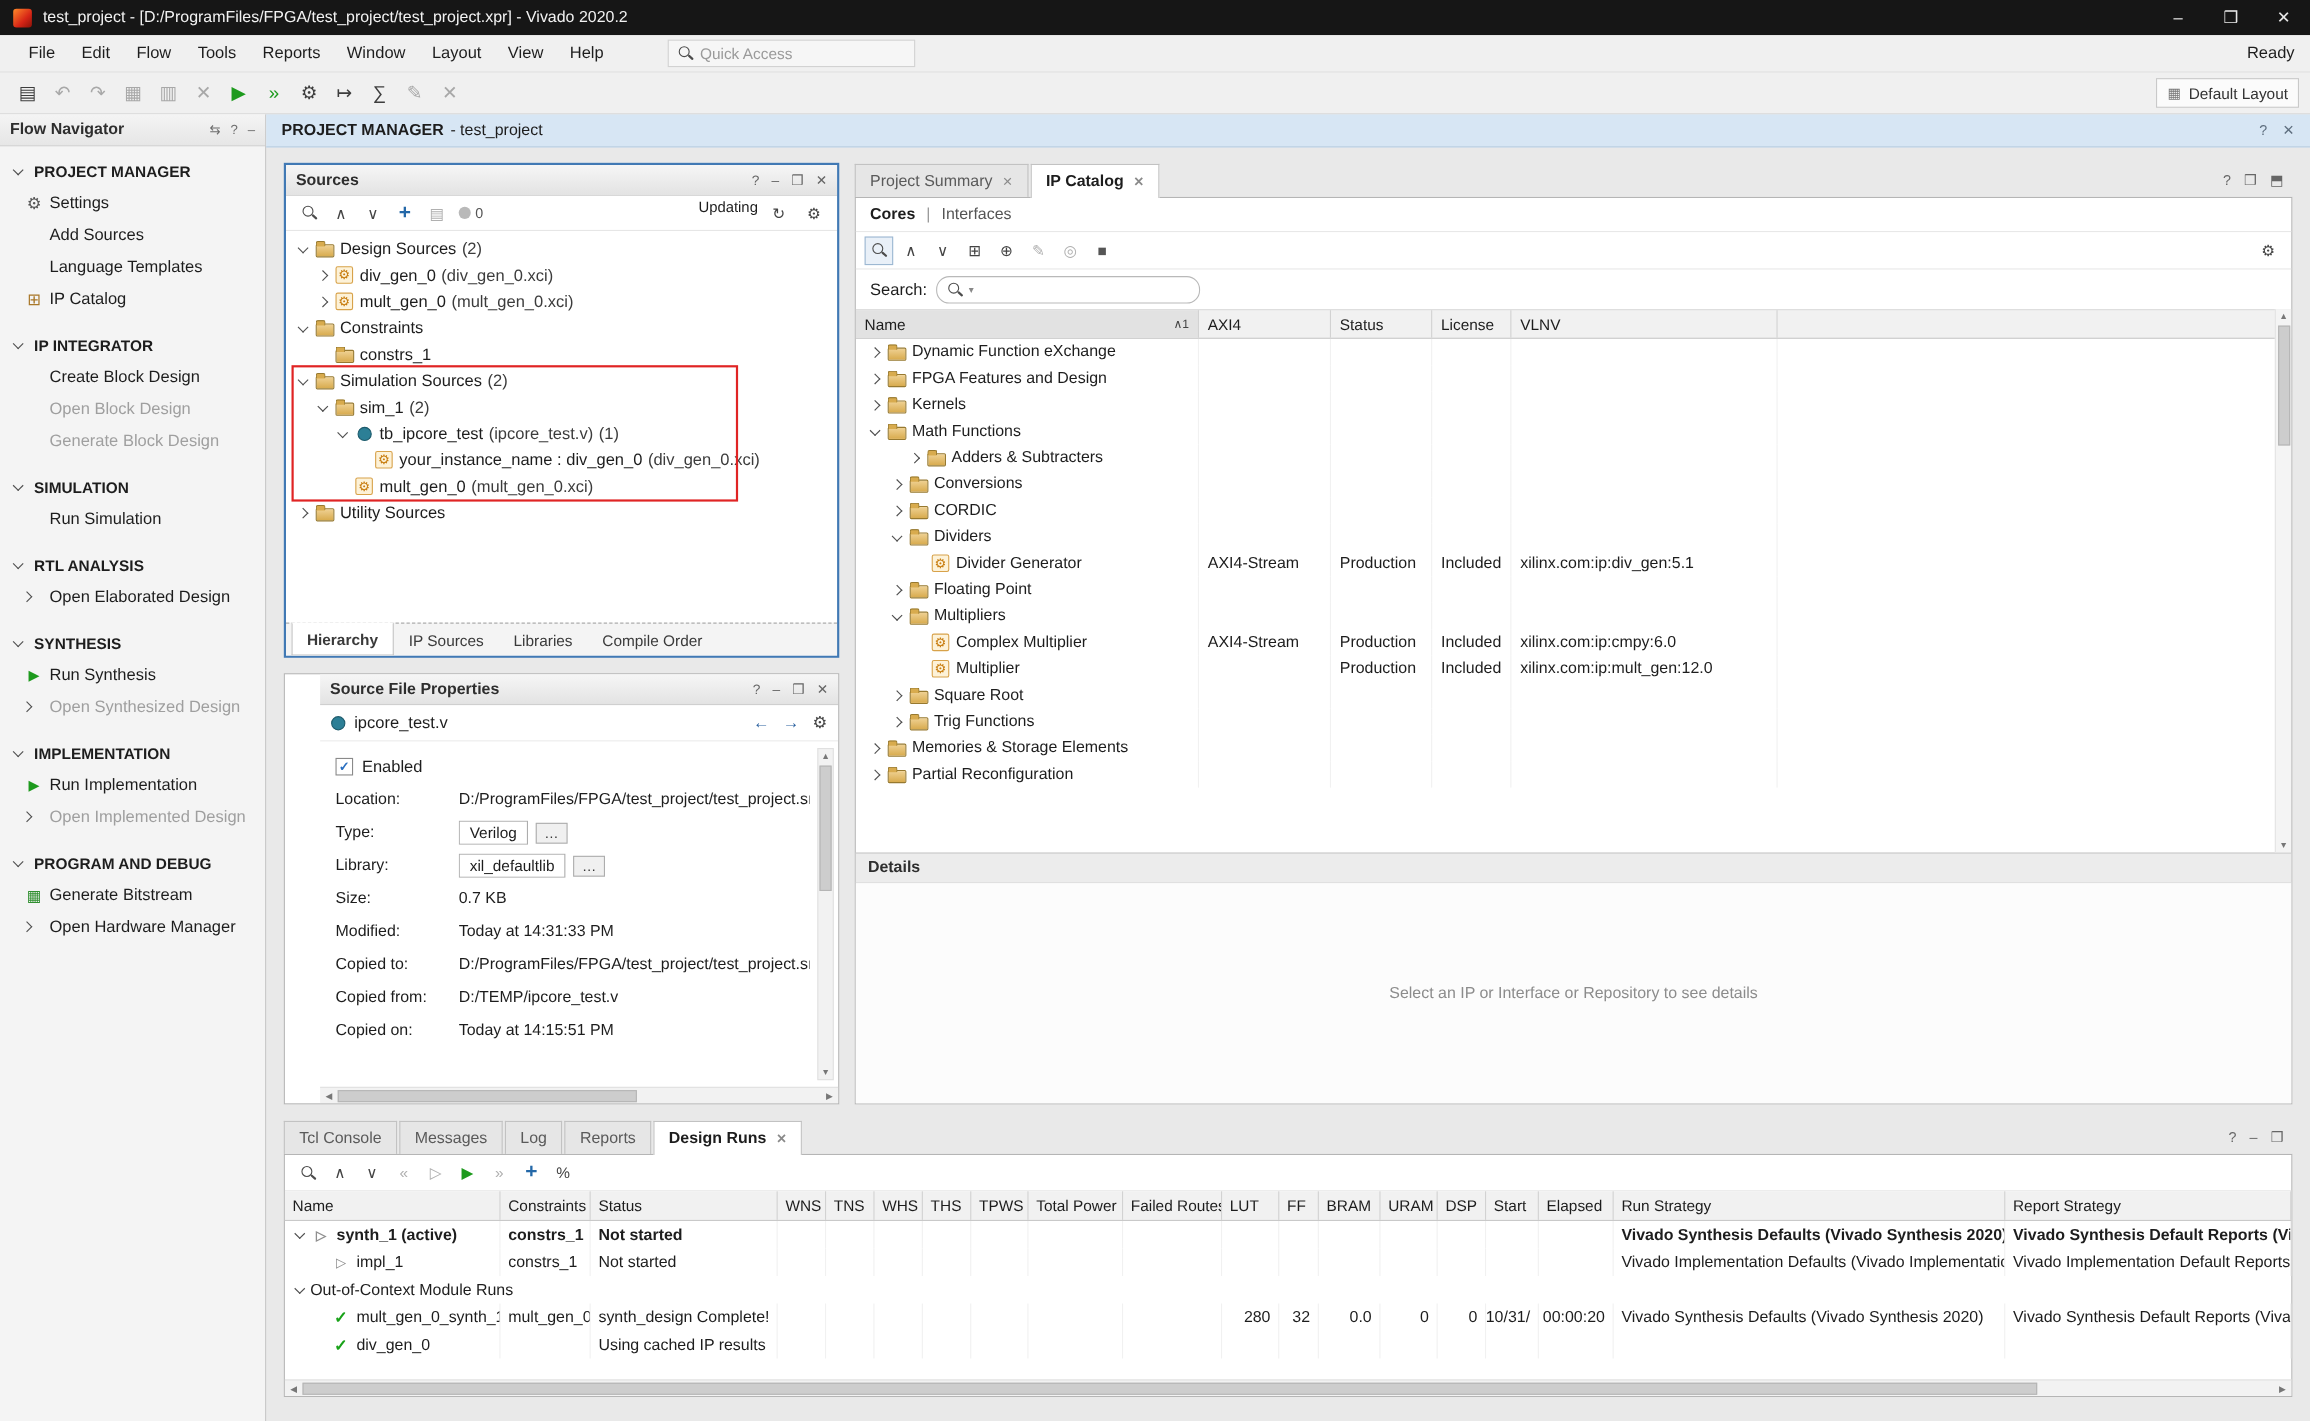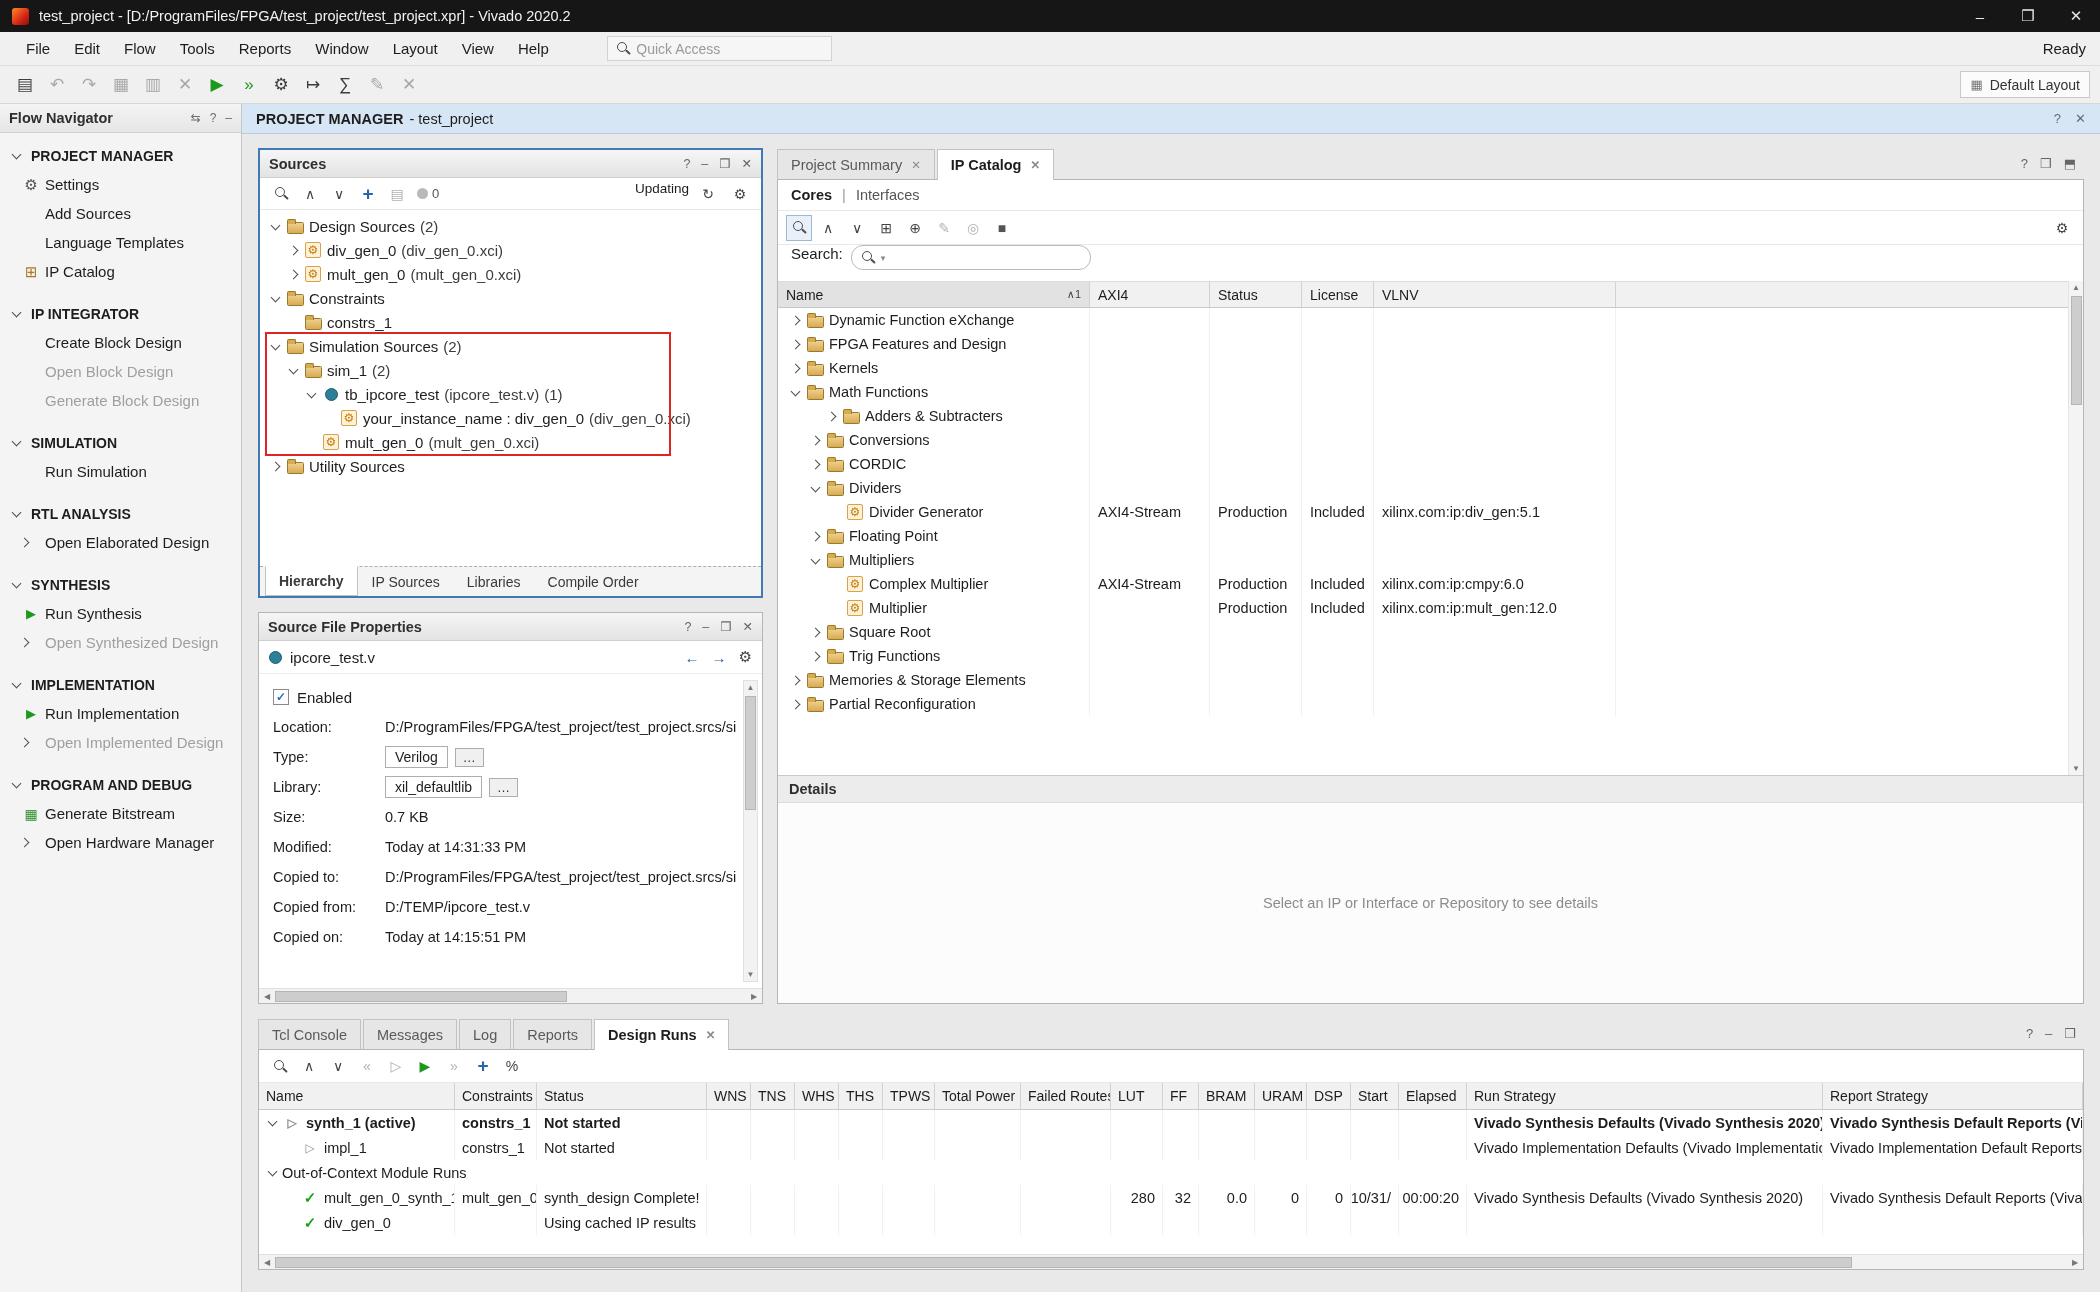--- a/index.html
+++ b/index.html
@@ -71,21 +71,21 @@
 .ch-title{font-weight:bold;font-size:14.5px;}
 .ch-suffix{font-size:14.5px;}
 .ch-icons{margin-left:auto;display:flex;gap:14px;color:#5e6e7e;font-size:13px;}
 .workspace{flex:1;min-height:0;padding:14px 16px 22px;display:flex;flex-direction:column;gap:14px;}
 .top-area{flex:1;min-height:0;display:flex;gap:14px;}
 .left-col{width:505px;flex:0 0 auto;display:flex;flex-direction:column;gap:14px;}
 
 
 .panel{background:#fff;border:1px solid #b5b5b5;display:flex;flex-direction:column;overflow:hidden;}
 .sources-panel{height:450px;flex:0 0 auto;border:2px solid #4179b4;}
-.sfp-panel{flex:1;min-height:0;}
+.sfp-panel{flex:1;min-height:0;padding-left:32px;}
 .panel-header{height:28px;flex:0 0 auto;background:linear-gradient(#f6f6f6,#e3e3e3);border-bottom:1px solid #cfcfcf;display:flex;align-items:center;padding:0 9px;font-weight:bold;font-size:14.5px;color:#2e2e2e;}
 .ph-icons{margin-left:auto;display:flex;gap:11px;color:#666;font-size:12.5px;font-weight:normal;align-items:center;}
 .mini-toolbar{height:32px;flex:0 0 auto;display:flex;align-items:center;padding:0 8px;gap:3px;border-bottom:1px solid #e6e6e6;}
 .mtb-btn{min-width:26px;height:26px;display:inline-flex;align-items:center;justify-content:center;font-size:14px;color:#444;}
 .mtb-btn.muted{color:#b0b0b0;}
 .mtb-btn.add{color:#2468a8;font-size:19px;font-weight:bold;}
 .mtb-btn.boxed{border:1px solid #9db8d2;background:#e9f0f8;}
 .mtb-btn.dark{color:#555;}
 .mtb-right{margin-left:auto;display:flex;align-items:flex-start;gap:6px;}
 .updating{font-size:13.5px;}
@@ -134,21 +134,21 @@
 .tab-close{color:#8a8a8a;font-size:11.5px;}
 .tabbar-icons{margin-left:auto;display:flex;gap:12px;color:#666;font-size:13px;align-items:center;padding:0 8px 8px 0;}
 .panel-body{flex:1;min-height:0;background:#fff;border:1px solid #b5b5b5;display:flex;flex-direction:column;}
 
 
 .cores-bar{height:31px;flex:0 0 auto;display:flex;align-items:center;gap:10px;padding:0 13px;border-bottom:1px solid #e8e8e8;font-size:14.5px;}
 .cores-bar .active-link{font-weight:bold;}
 .cores-bar .sep{color:#999;}
 .cores-bar .link{color:#555;}
 .ipc-toolbar{height:34px;border-bottom:1px solid #e8e8e8;}
-.search-row{height:36px;flex:0 0 auto;display:flex;gap:8px;padding:0 13px;}
+.search-row{height:36px;flex:0 0 auto;display:flex;align-items:center;gap:8px;padding:0 13px;}
 .search-box{width:240px;height:25px;border:1px solid #b9b9b9;border-radius:12px;background:#fff;display:flex;align-items:center;padding:0 9px;gap:5px;}
 .search-caret{font-size:9px;color:#888;}
 .ipcat-main{flex:1;min-height:0;position:relative;display:flex;flex-direction:column;overflow:hidden;}
 .ipc-grid{display:grid;grid-template-columns:312px 120px 92px 72px 242px minmax(0,1fr);}
 .ipc-header{height:27px;flex:0 0 auto;background:#f1f1f1;border-top:1px solid #dcdcdc;border-bottom:1px solid #c9c9c9;}
 .ipc-hcell{display:flex;align-items:center;padding:0 8px;font-size:14px;border-right:1px solid #d2d2d2;overflow:hidden;white-space:nowrap;}
 .ipc-hcell.sorted{background:#e2e2e2;}
 .sort-ind{margin-left:auto;font-size:11px;color:#444;}
 .ipc-list{flex:1;min-height:0;overflow:hidden;}
 .ipc-row{height:24px;align-items:center;}

